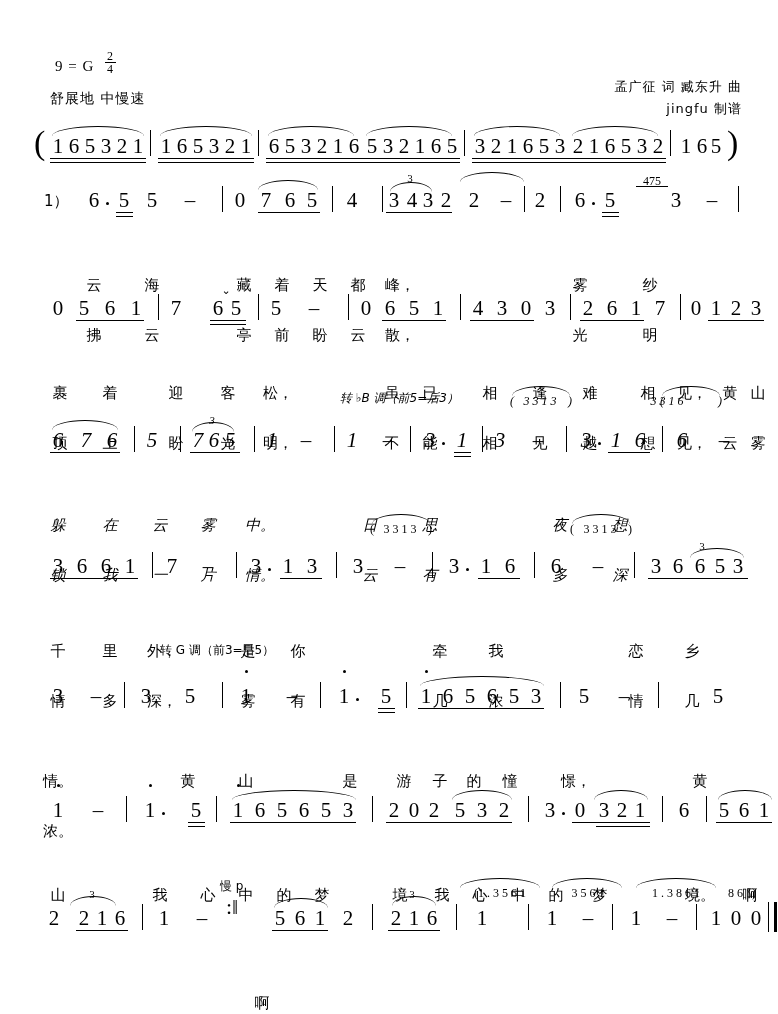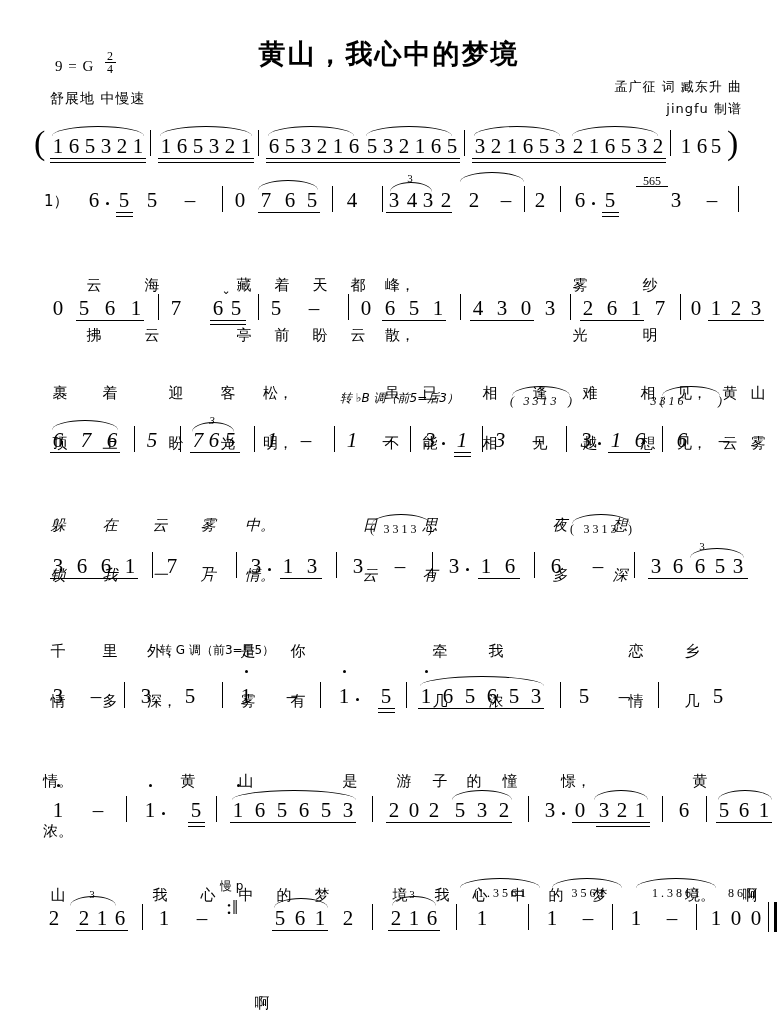--- a/index.html
+++ b/index.html
@@ -183,21 +183,20 @@
 <div class="page">
 
   <div class="key-sig">
     <span>9 = G</span>
     <span class="frac">
       <span class="num">2</span>
       <span class="den">4</span>
     </span>
   </div>
   <div class="tempo">舒展地 中慢速</div>
-  <div class="title">黄山，我心中的梦境</div>
   <div class="credit1">孟广征 词 臧东升 曲</div>
   <div class="credit2">jingfu 制谱</div>
 
   <div class="row" id="sys1" style="top:126px;">
     <div class="notes">
 
       <span class="brk" style="left:34px;top:2px;font-size:34px;line-height:30px;">(</span>
       <span class="brk" style="left:727px;top:2px;font-size:34px;line-height:30px;">)</span>
 
       <span class="tok" style="left:58px;top:8px;">1</span>
@@ -304,21 +303,21 @@
       <span class="slur" style="left:460px;top:-10px;width:64px;"></span>
       <div class="bar" style="left:524px;"></div>
       <span class="tok" style="left:540px;top:6px;">2</span>
       <div class="bar" style="left:560px;"></div>
 
       <span class="tok" style="left:580px;top:6px;">6</span>
       <span class="dotup" style="left:592px;top:20px;"></span>
       <span class="tok" style="left:610px;top:6px;">5</span>
       <span class="beam" style="left:602px;top:30px;width:17px;"></span>
       <span class="beam" style="left:602px;top:34px;width:17px;"></span>
-      <span class="small" style="left:652px;top:-8px;">565</span>
+      <span class="small" style="left:652px;top:-8px;">475</span>
       <span class="beam" style="left:636px;top:4px;width:32px;"></span>
       <span class="tok" style="left:676px;top:6px;">3</span>
       <span class="tok" style="left:712px;top:6px;">–</span>
       <div class="bar" style="left:738px;"></div>
     </div>
     <div class="lyric" style="top:48px;">
       <span class="lyr" style="left:94px;">云</span>
       <span class="lyr" style="left:152px;">海</span>
       <span class="lyr" style="left:244px;">藏</span>
       <span class="lyr" style="left:282px;">着</span>

